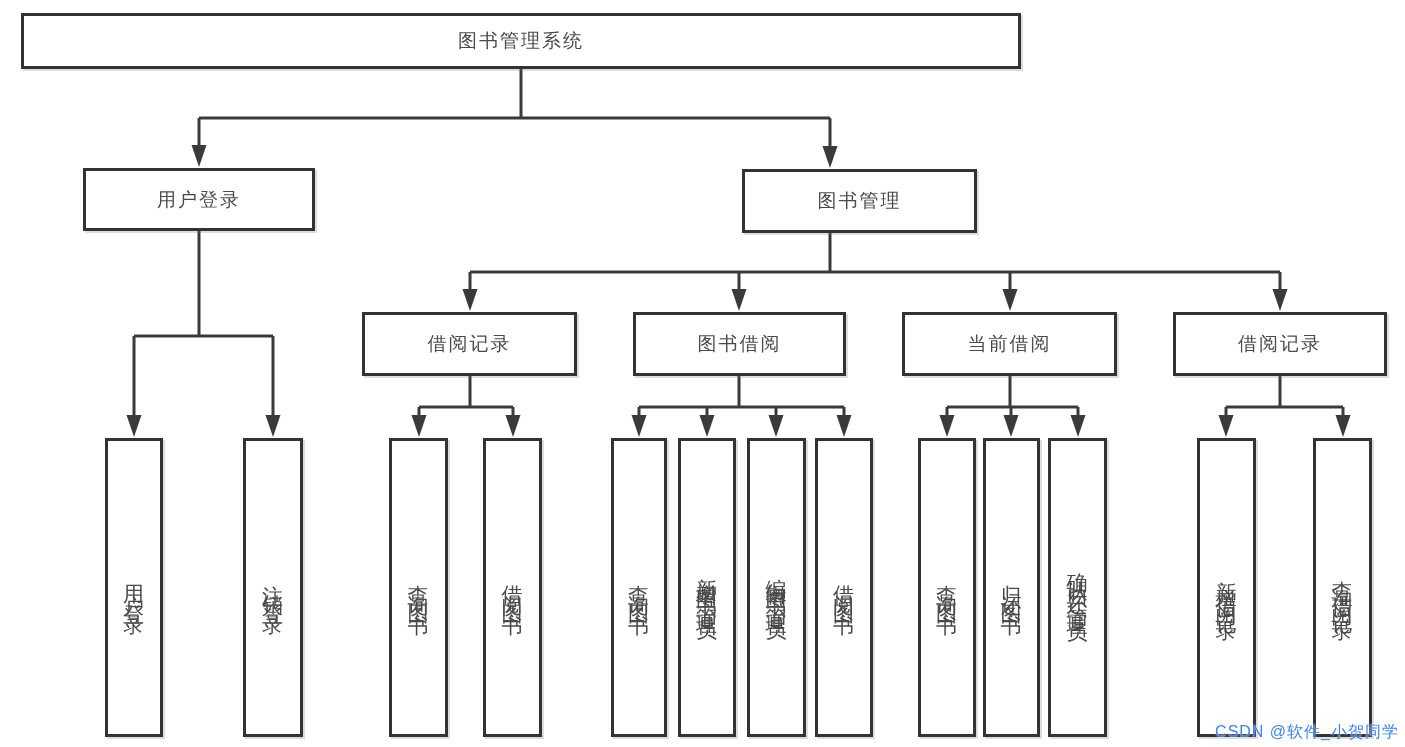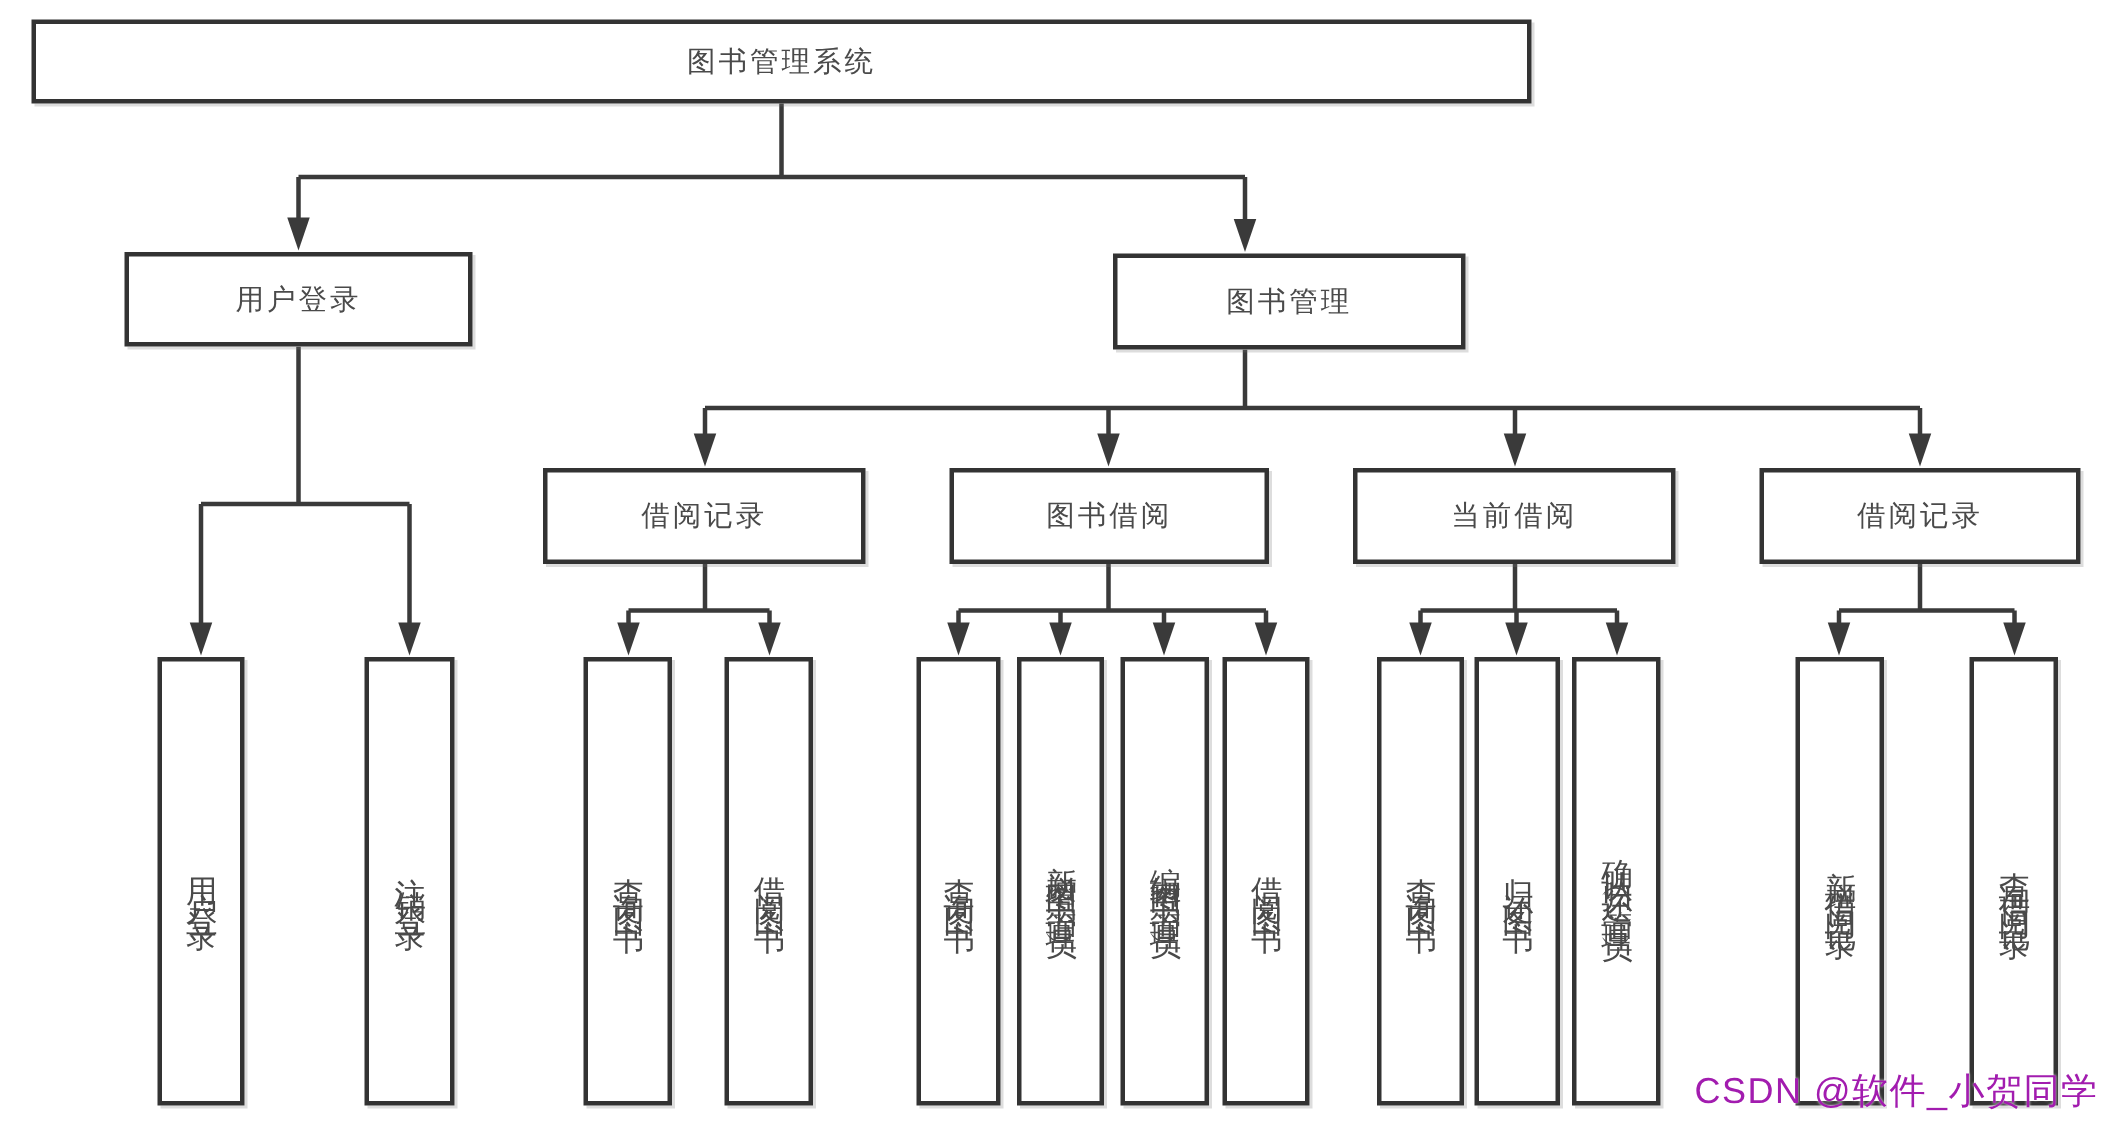--- a/index.html
+++ b/index.html
@@ -70,22 +70,22 @@
   #l-9  { left: 918px;  width: 58px; }
   #l-10 { left: 983px;  width: 57px; }
   #l-11 { left: 1048px; width: 59px; letter-spacing: 7px; }
   #l-12 { left: 1197px; width: 59px; letter-spacing: 8px; }
   #l-13 { left: 1313px; width: 59px; letter-spacing: 8px; }
   #watermark {
     position: absolute;
     right: 6px;
     bottom: 4px;
     z-index: 3;
-    font-size: 24px;
-    color: #a21caf;
+    font-size: 16px;
+    color: #3b82f6;
     text-shadow: 0 0 2px #ffffff;
     letter-spacing: 1px;
   }
 </style>
 </head>
 <body>
 
 <div id="canvas">
 
   <svg id="wires" viewBox="0 0 1405 747" xmlns="http://www.w3.org/2000/svg">

